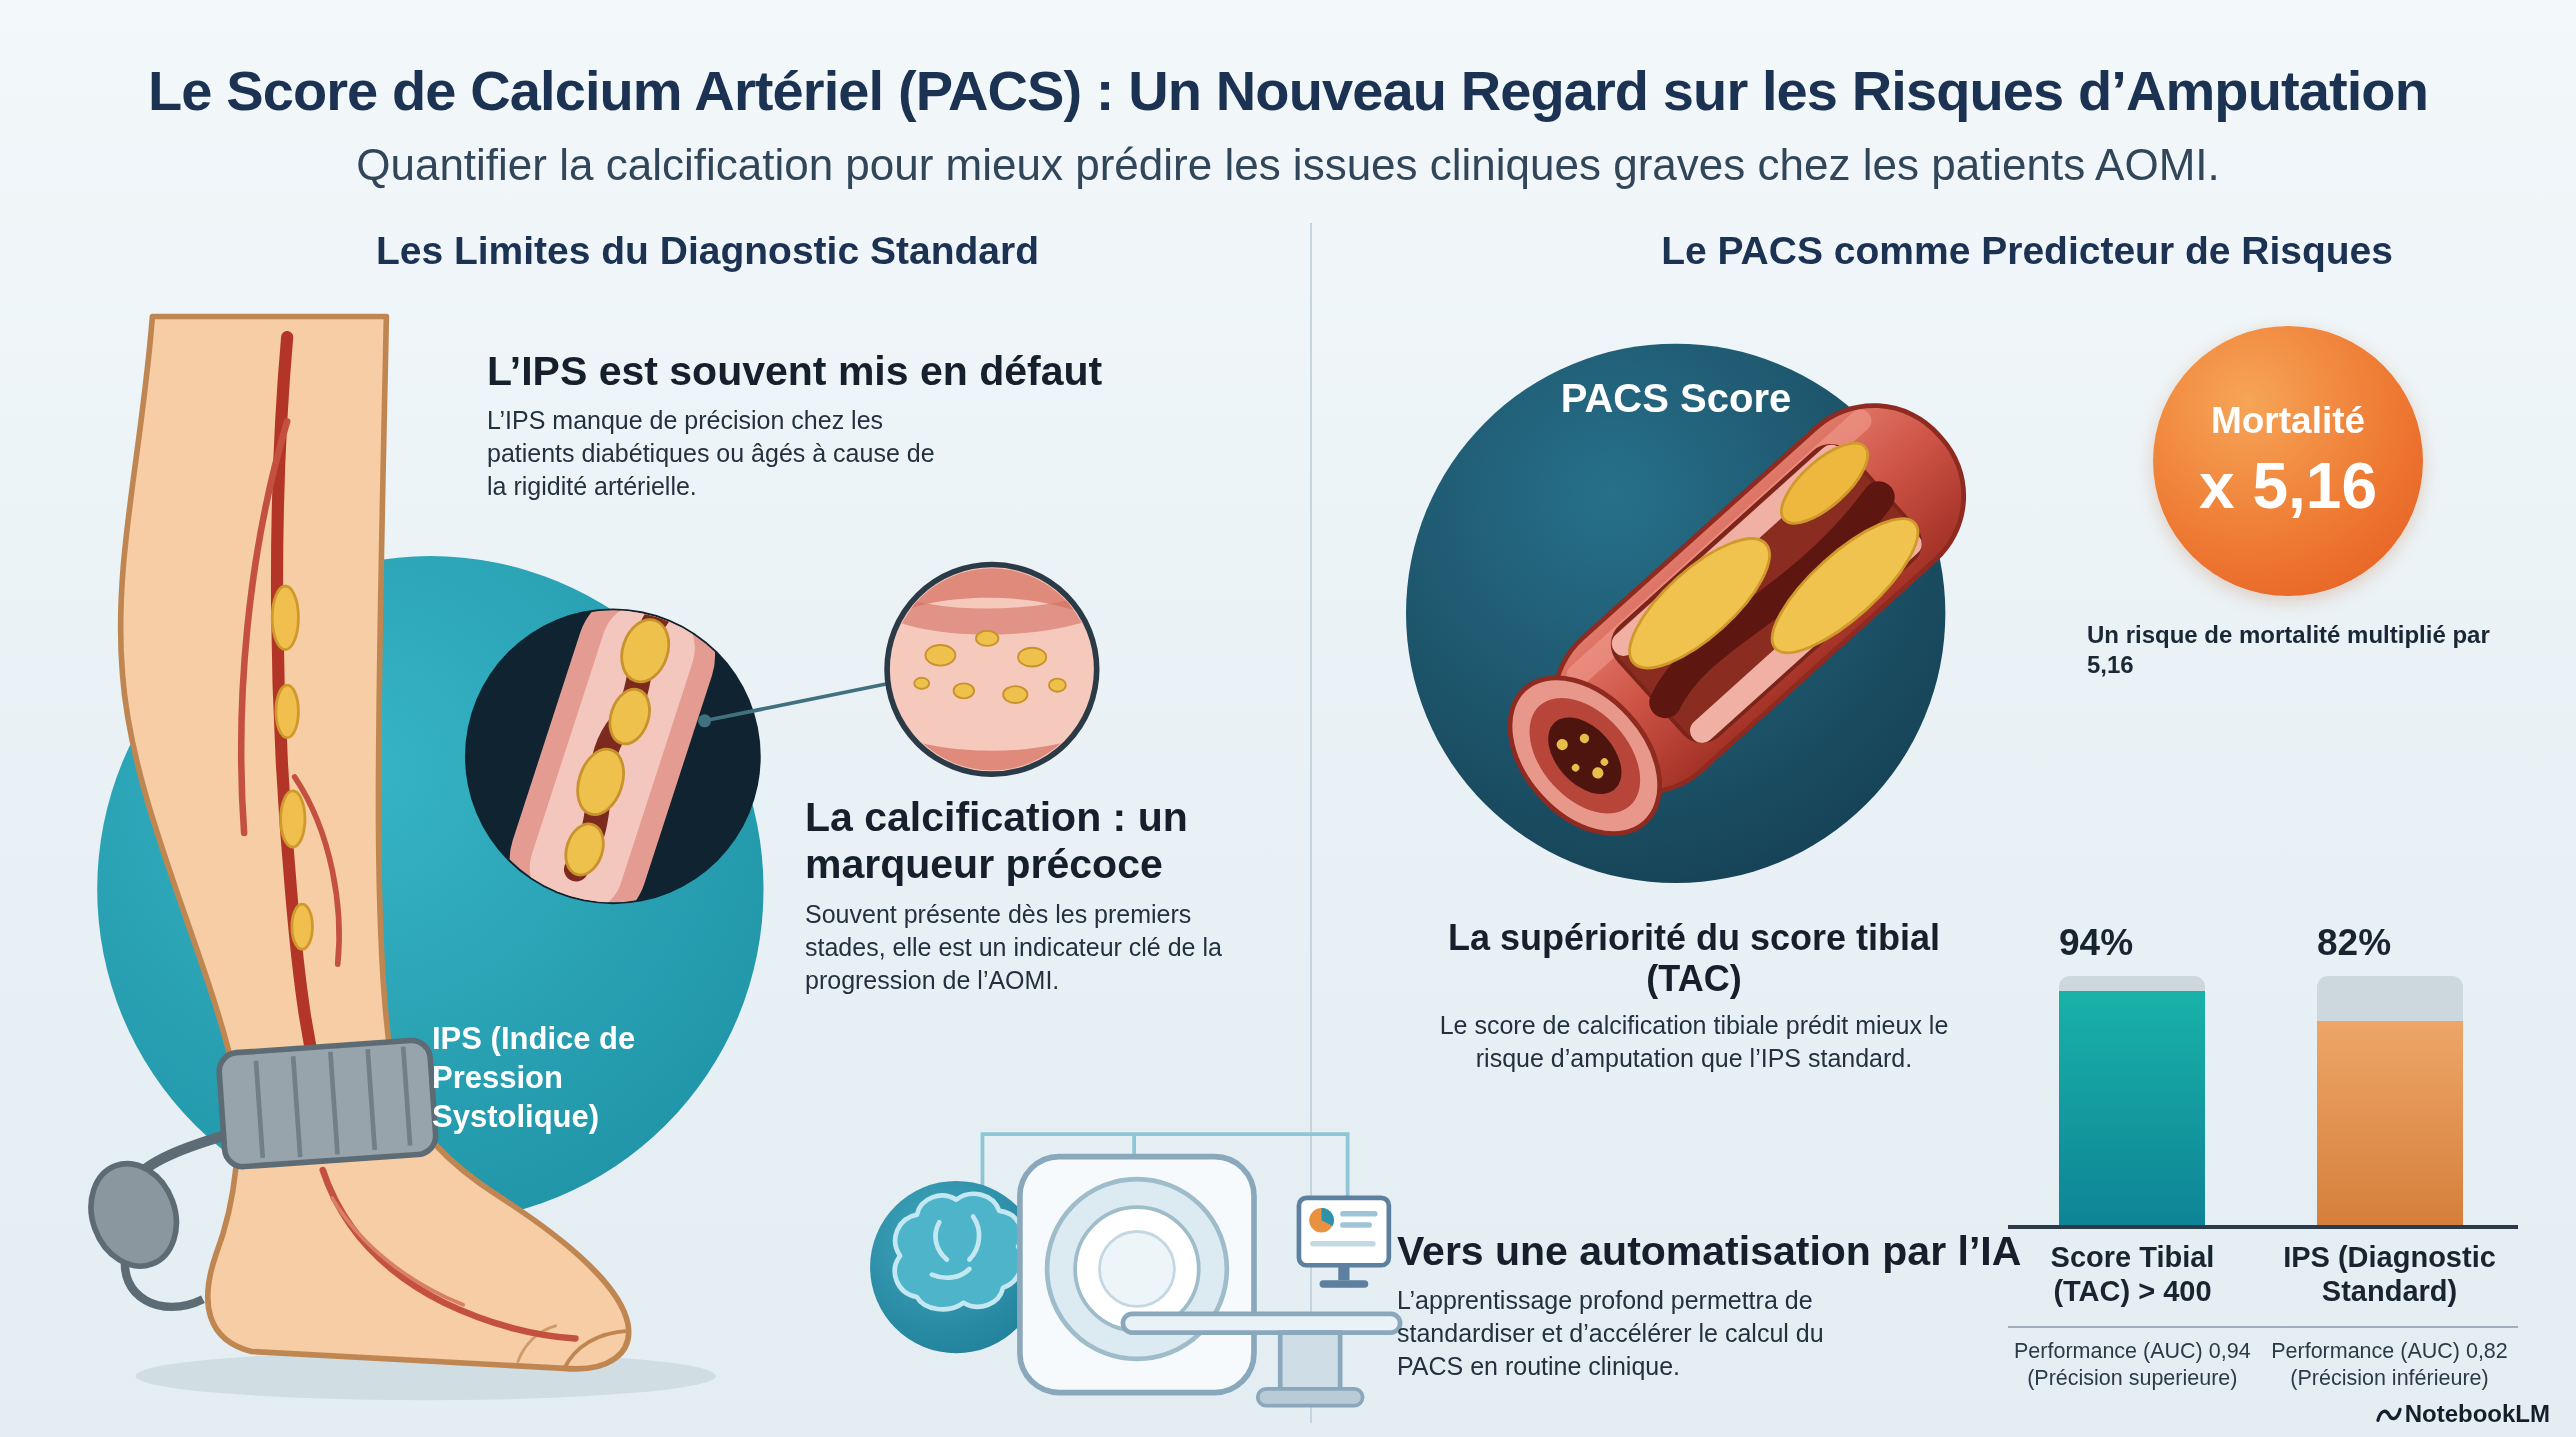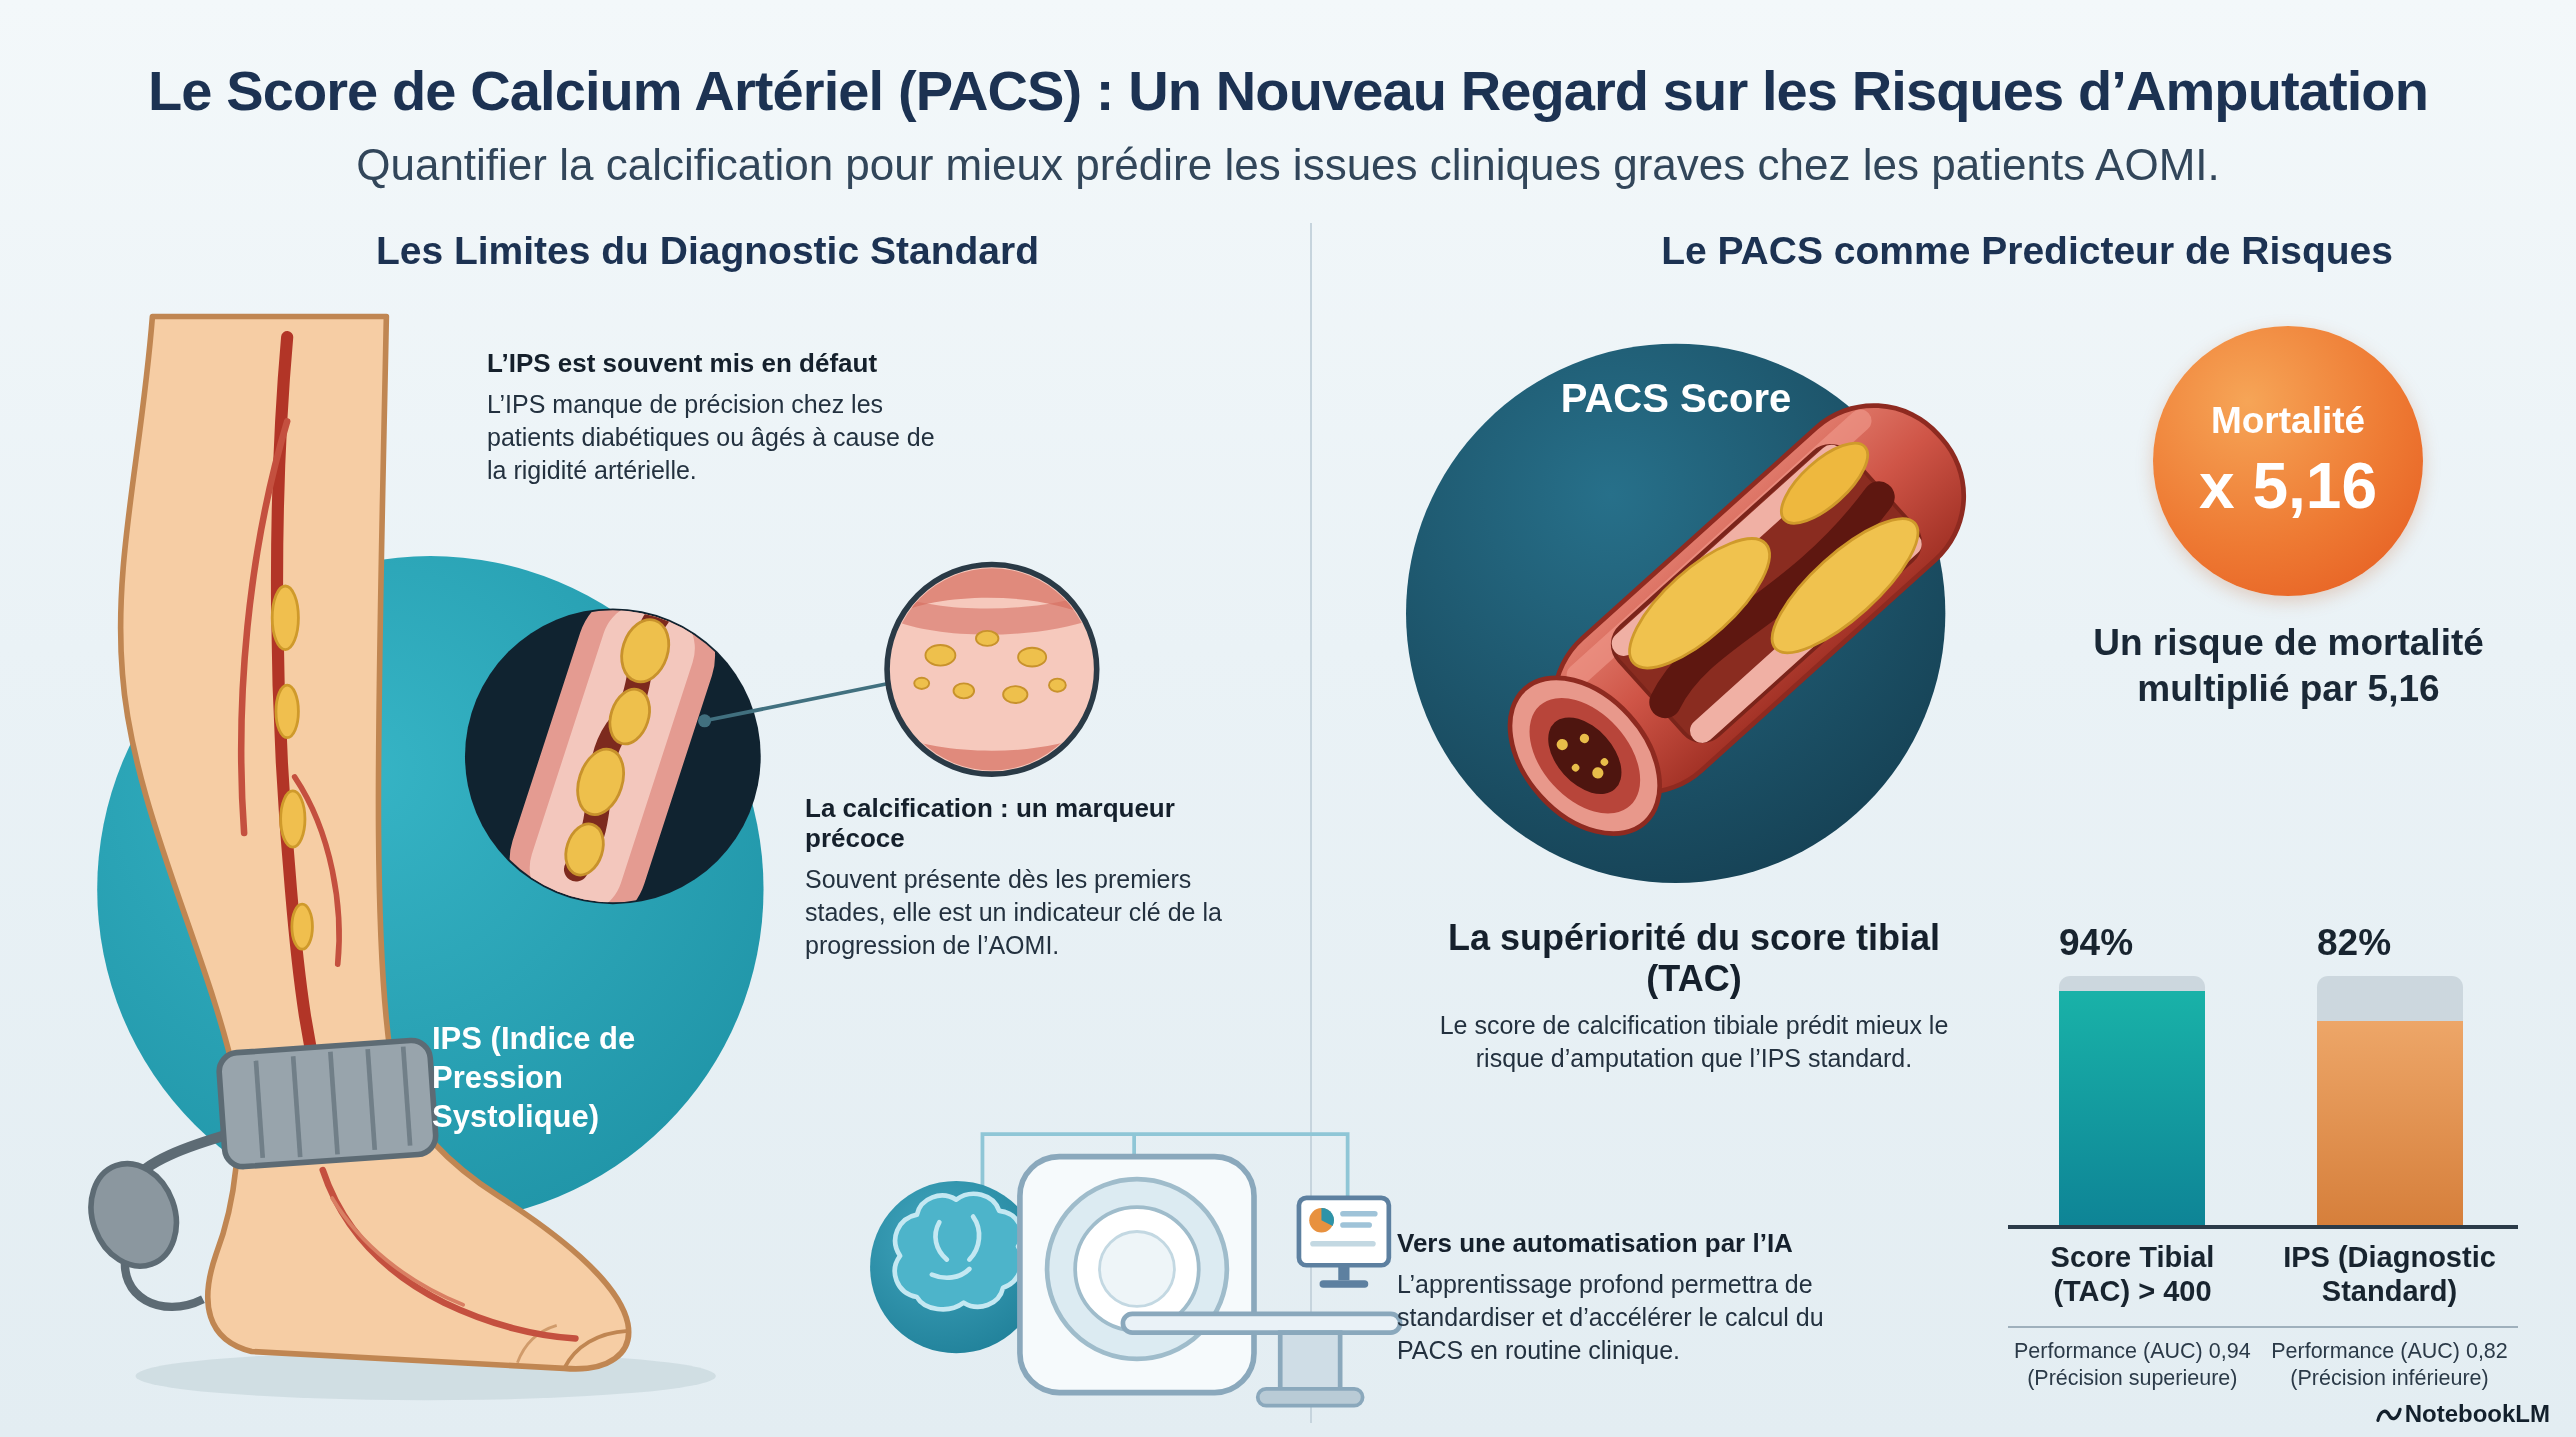--- a/index.html
+++ b/index.html
@@ -15,21 +15,21 @@
 
   .main-title { left:0; right:0; top:58px; font-size:56px; font-weight:bold; color:#1c3252; letter-spacing:-0.9px; text-align:center; }
   .subtitle  { left:0; right:0; top:140px; font-size:44px; color:#32465a; text-align:center; }
 
   .section-title { font-size:39px; font-weight:bold; color:#1c3252; }
   .sec-left  { left:159px; width:880px; top:229px; }
   .sec-right { left:1457px; width:936px; top:229px; }
 
   .divider { left:1310px; top:223px; width:1.9px; height:1200px; background:#c6d4dd; }
 
-  .block-title { font-size:26px; font-weight:bold; color:#15202c; margin-bottom:9.4px; }
+  .block-title { font-size:41px; font-weight:bold; color:#15202c; margin-bottom:9.4px; }
   .block-body  { font-size:25px; line-height:1.32; color:#23313f; }
 
   .ips-block  { left:487px; top:348px; width:562px; }
   .ips-block .block-body { width:449px; }
 
   .calc-block { left:805px; top:794px; width:431px; text-align:left; }
   .calc-block .block-title { line-height:1.15; }
 
   .leg-label { left:432px; top:1020px; width:243px; font-size:31px; font-weight:bold; color:#ffffff; line-height:1.25; }
 
@@ -40,21 +40,21 @@
 
   .mortality-circle {
     left:2153px; top:326px; width:270px; height:270px; border-radius:50%;
     background:radial-gradient(circle at 35% 28%, #f6a557 0%, #ee7a33 55%, #e4581f 100%);
     display:flex; flex-direction:column; align-items:center; justify-content:center;
     color:#ffffff; box-shadow:0 5.6px 17px rgba(190,90,30,0.25);
   }
   .mortality-top { font-size:37px; font-weight:bold; }
   .mortality-val { font-size:64px; font-weight:bold; margin-top:7px; }
 
-  .mortality-caption { left:2087px; top:620px; width:403px; font-size:37px; font-weight:bold; color:#1a2836; text-align:center; line-height:1.25; }
+  .mortality-caption { left:2087px; top:620px; width:403px; font-size:24px; font-weight:bold; color:#1a2836; line-height:1.25; }
 
   .tibial-block { left:1413px; top:917px; width:562px; text-align:center; }
   .tibial-block .block-title { font-size:36px; line-height:1.15; }
 
   
   .chart { left:2003px; top:922px; width:524px; height:487px; }
   .bar-value { position:absolute; top:0; width:146px; font-size:37px; font-weight:bold; color:#18242f; text-align:left; }
   .bar-track { position:absolute; top:54px; width:146px; height:249px; background:#ccd7de; border-radius:11.2px 11.2px 0 0; overflow:hidden; }
   .bar-fill  { position:absolute; bottom:0; left:0; width:100%; }
   .fill-0 { background:linear-gradient(180deg,#19b2a8 0%, #0e8496 100%); }

